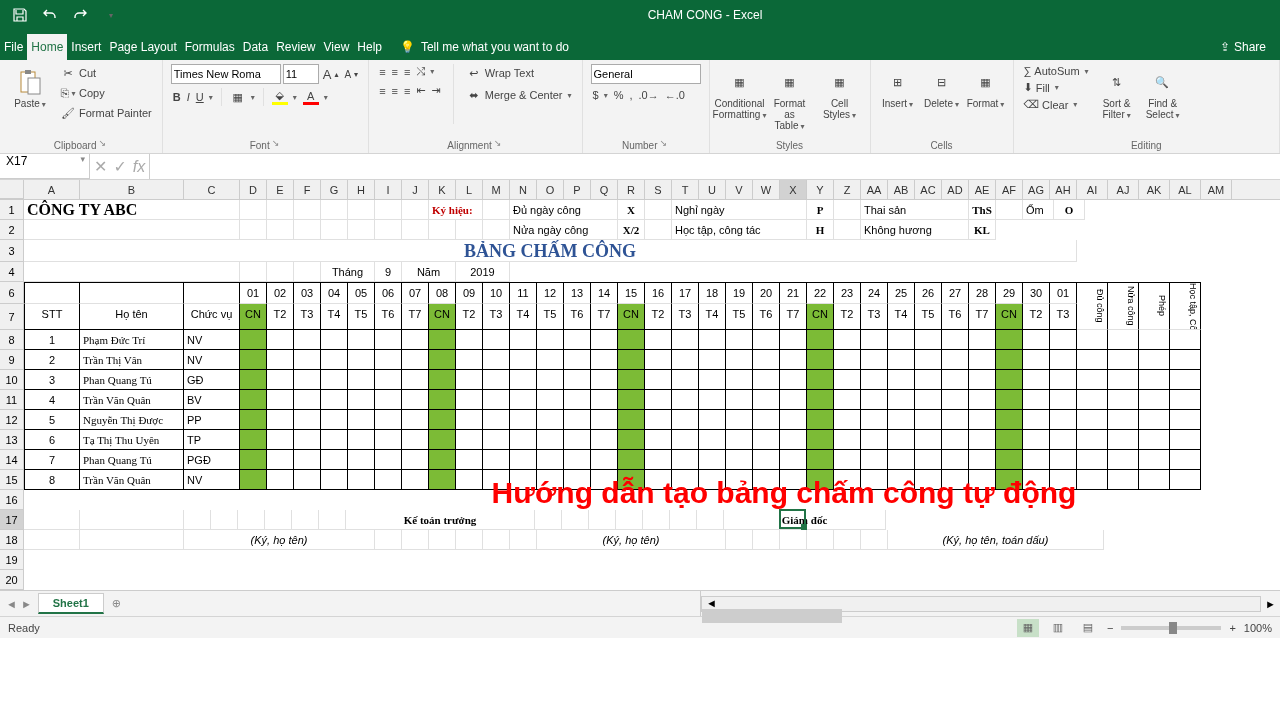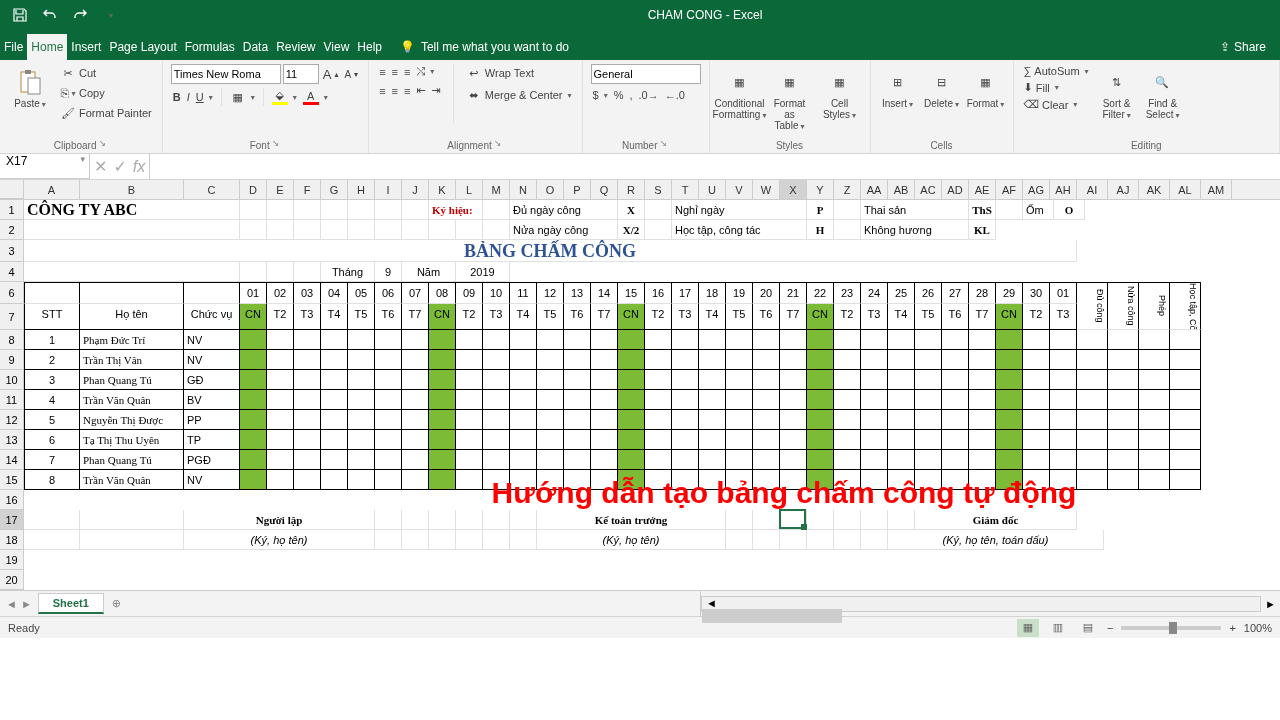--- a/index.html
+++ b/index.html
@@ -870,21 +870,20 @@
           <div class="cell br bb" style="width: 27px;"></div>
           <div class="cell br bb" style="width: 31px;"></div>
           <div class="cell br bb" style="width: 31px;"></div>
           <div class="cell br bb" style="width: 31px;"></div>
           <div class="cell br bb" style="width: 31px;"></div>
         </div>
         <div class="row" style="height: 20px;"></div>
         <div class="row" style="height: 20px;">
           <div class="cell " style="width: 56px;"></div>
           <div class="cell " style="width: 104px;"></div>
-          <div class="cell hdr tc" style="width: 191px; font-family: &quot;Times New Roman&quot;;">Người lập</div>
           <div class="cell " style="width: 27px;"></div>
           <div class="cell " style="width: 27px;"></div>
           <div class="cell " style="width: 27px;"></div>
           <div class="cell " style="width: 27px;"></div>
           <div class="cell " style="width: 27px;"></div>
           <div class="cell " style="width: 27px;"></div>
           <div class="cell hdr tc" style="width: 189px; font-family: &quot;Times New Roman&quot;;">Kế toán trưởng</div>
           <div class="cell " style="width: 27px;"></div>
           <div class="cell " style="width: 27px;"></div>
           <div class="cell " style="width: 27px;"></div>

